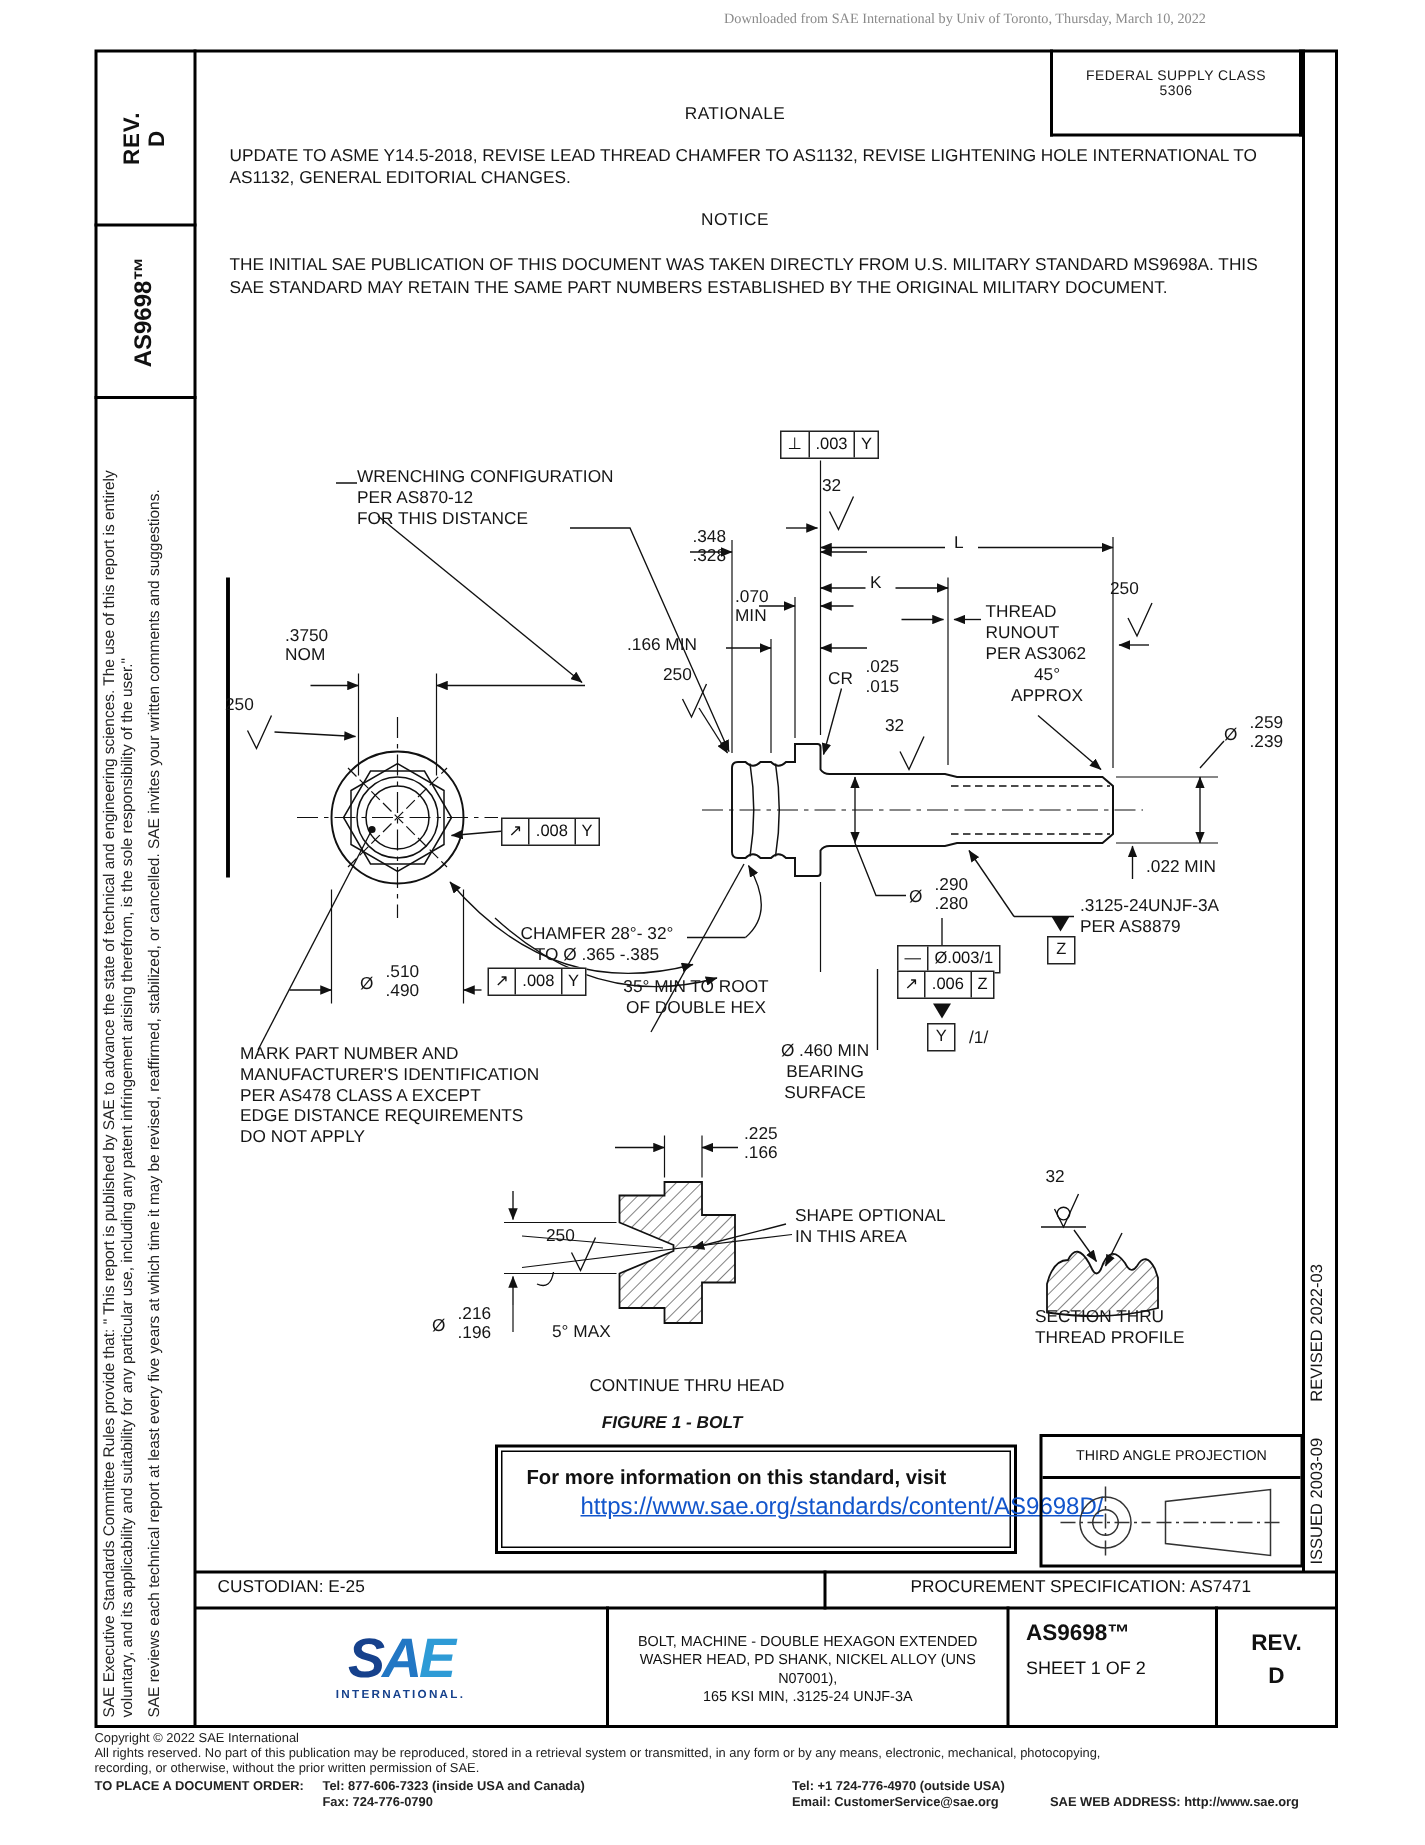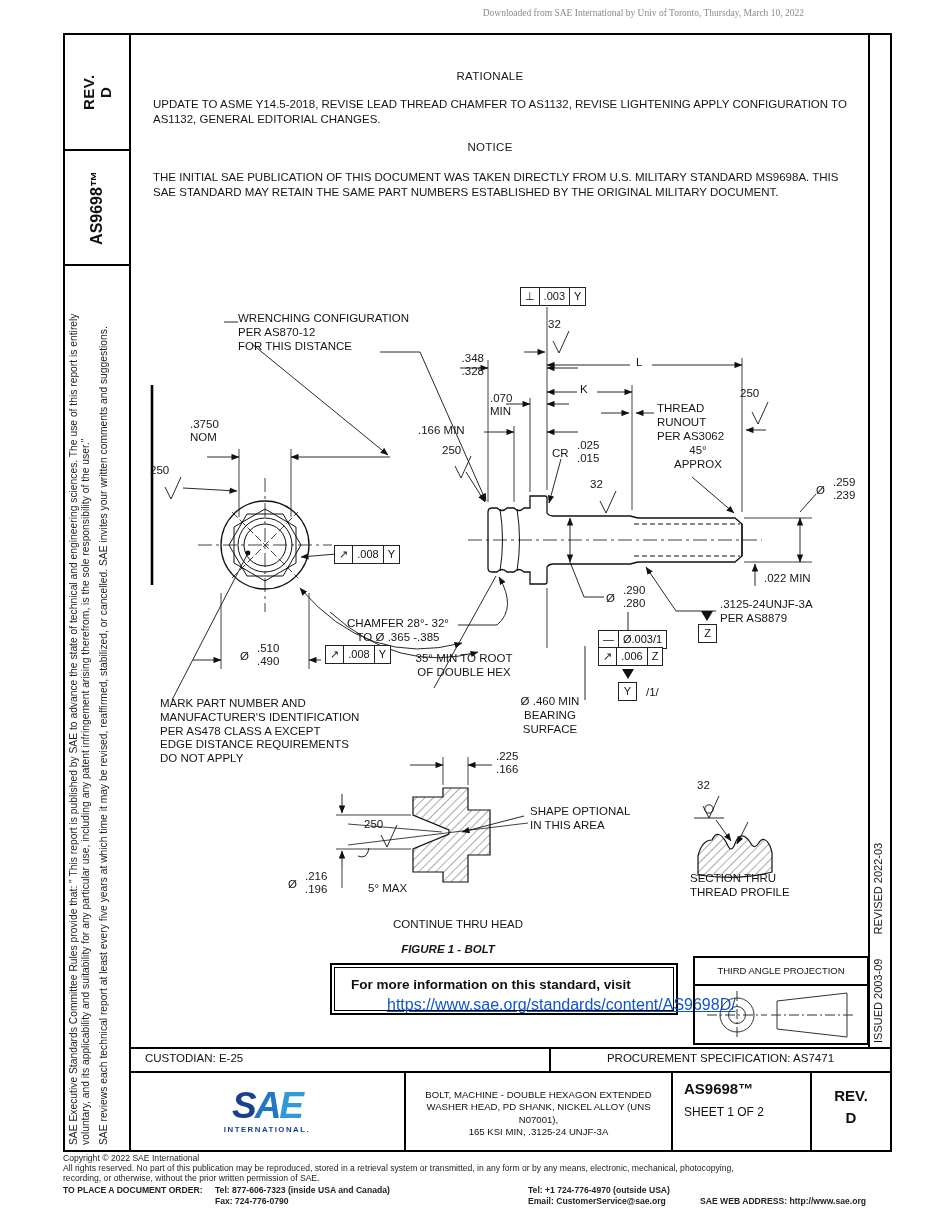--- a/index.html
+++ b/index.html
@@ -52,23 +52,27 @@
 
   <div class="vrot" style="left:68px;top:1145px;width:876px;">SAE Executive Standards Committee Rules provide that: " This report is published by SAE to advance the state of technical and engineering sciences. The use of this report is entirely voluntary, and its applicability and suitability for any particular use, including any patent infringement arising therefrom, is the sole responsibility of the user."</div>
   <div class="vrot" style="left:98px;top:1145px;width:876px;">SAE reviews each technical report at least every five years at which time it may be revised, reaffirmed, stabilized, or cancelled. SAE invites your written comments and suggestions.</div>
 
   <div class="vrot" style="left:873px;top:1043px;width:300px;font-size:11px;color:#161616;white-space:nowrap;">
     <span>ISSUED 2003-09</span>
     <span style="display:inline-block;width:18px;"></span>
     <span>REVISED 2022-03</span>
   </div>
 
+  <div class="abs" style="left:700px;top:33px;width:168px;height:58px;border:2px solid #000;border-top:none;box-sizing:border-box;text-align:center;">
+    <div class="head-txt" style="margin-top:12px;font-size:9.3px;">FEDERAL SUPPLY CLASS</div>
+    <div class="head-txt" style="font-size:9.3px;">5306</div>
+  </div>
 
   <div class="abs ctr head-txt" style="left:130px;top:70px;width:720px;">RATIONALE</div>
-  <div class="abs body-txt" style="left:153px;top:97px;width:706px;">UPDATE TO ASME Y14.5-2018, REVISE LEAD THREAD CHAMFER TO AS1132, REVISE LIGHTENING APPLY CONFIGURATION TO AS1132, GENERAL EDITORIAL CHANGES.</div>
+  <div class="abs body-txt" style="left:153px;top:97px;width:706px;">UPDATE TO ASME Y14.5-2018, REVISE LEAD THREAD CHAMFER TO AS1132, REVISE LIGHTENING HOLE INTERNATIONAL TO AS1132, GENERAL EDITORIAL CHANGES.</div>
   <div class="abs ctr head-txt" style="left:130px;top:141px;width:720px;">NOTICE</div>
   <div class="abs body-txt" style="left:153px;top:170px;width:690px;">THE INITIAL SAE PUBLICATION OF THIS DOCUMENT WAS TAKEN DIRECTLY FROM U.S. MILITARY STANDARD MS9698A. THIS SAE STANDARD MAY RETAIN THE SAME PART NUMBERS ESTABLISHED BY THE ORIGINAL MILITARY DOCUMENT.</div>
 
   <svg class="abs" style="left:130px;top:270px;" width="739" height="695" viewBox="130 270 739 695">
     <defs>
       <marker id="ah" viewBox="0 0 10 8" refX="9.5" refY="4" markerWidth="9" markerHeight="7" orient="auto-start-reverse">
         <path d="M0,0 L10,4 L0,8 Z" fill="#111"></path>
       </marker>
       <pattern id="hatch" width="6" height="6" patternUnits="userSpaceOnUse" patternTransform="rotate(45)">
         <line x1="0" y1="0" x2="0" y2="6" stroke="#444" stroke-width="0.9"></line>
@@ -313,21 +317,21 @@
   <div class="fl" style="left:288px;top:878px;">Ø</div>
   <div class="stk" style="left:305px;top:870px;">.216
 .196</div>
   <div class="fl" style="left:368px;top:882px;">5° MAX</div>
   <div class="fl ctr" style="left:368px;top:918px;width:180px;">CONTINUE THRU HEAD</div>
   <div class="fl ctr" style="left:358px;top:943px;width:180px;font-weight:bold;font-style:italic;">FIGURE 1 - BOLT</div>
   <div class="finlabel" style="left:697px;top:779px;">32</div>
   <div class="fl" style="left:690px;top:872px;">SECTION THRU
 THREAD PROFILE</div>
 
-  <div class="abs" style="left:330px;top:963px;width:348px;height:52px;border:2.5px solid #000;box-sizing:border-box;">
+  <div class="abs" style="left:330px;top:963px;width:348px;height:73px;border:2.5px solid #000;box-sizing:border-box;">
     <div style="position:absolute;left:2px;top:2px;right:2px;bottom:2px;border:1.5px solid #000;padding:9px 16px;box-sizing:border-box;">
       <div style="font-weight:bold;font-size:13.5px;">For more information on this standard, visit</div>
       <a class="doclink" href="#" style="display: inline-block; margin-top: 4px; color: rgb(17, 85, 204);">https://www.sae.org/standards/content/AS9698D/</a>
     </div>
   </div>
 
   <div class="abs" style="left:693px;top:956px;width:176px;height:89px;border:2px solid #000;box-sizing:border-box;">
     <div style="height:26px;border-bottom:2px solid #000;text-align:center;font-size:9.5px;line-height:26px;">THIRD ANGLE PROJECTION</div>
     <svg width="172" height="58" viewBox="0 0 172 58">
       <g fill="none" stroke="#333" stroke-width="1">

